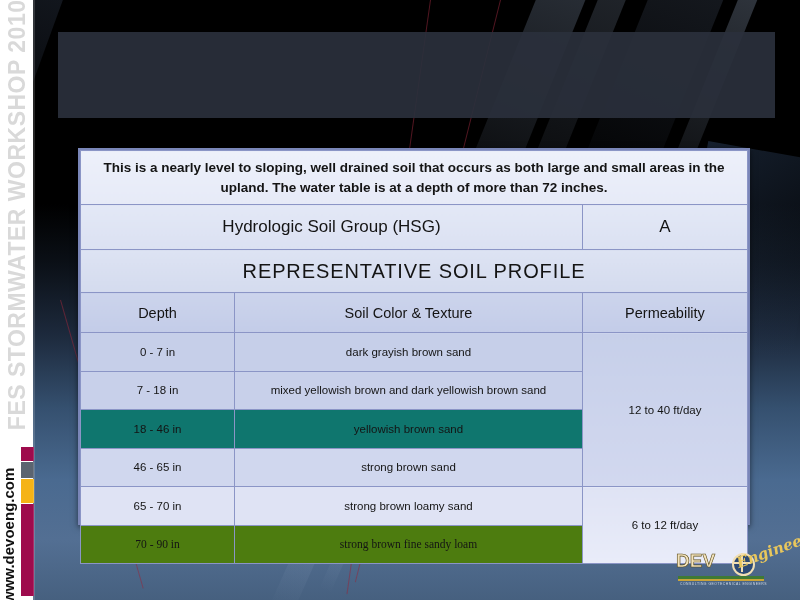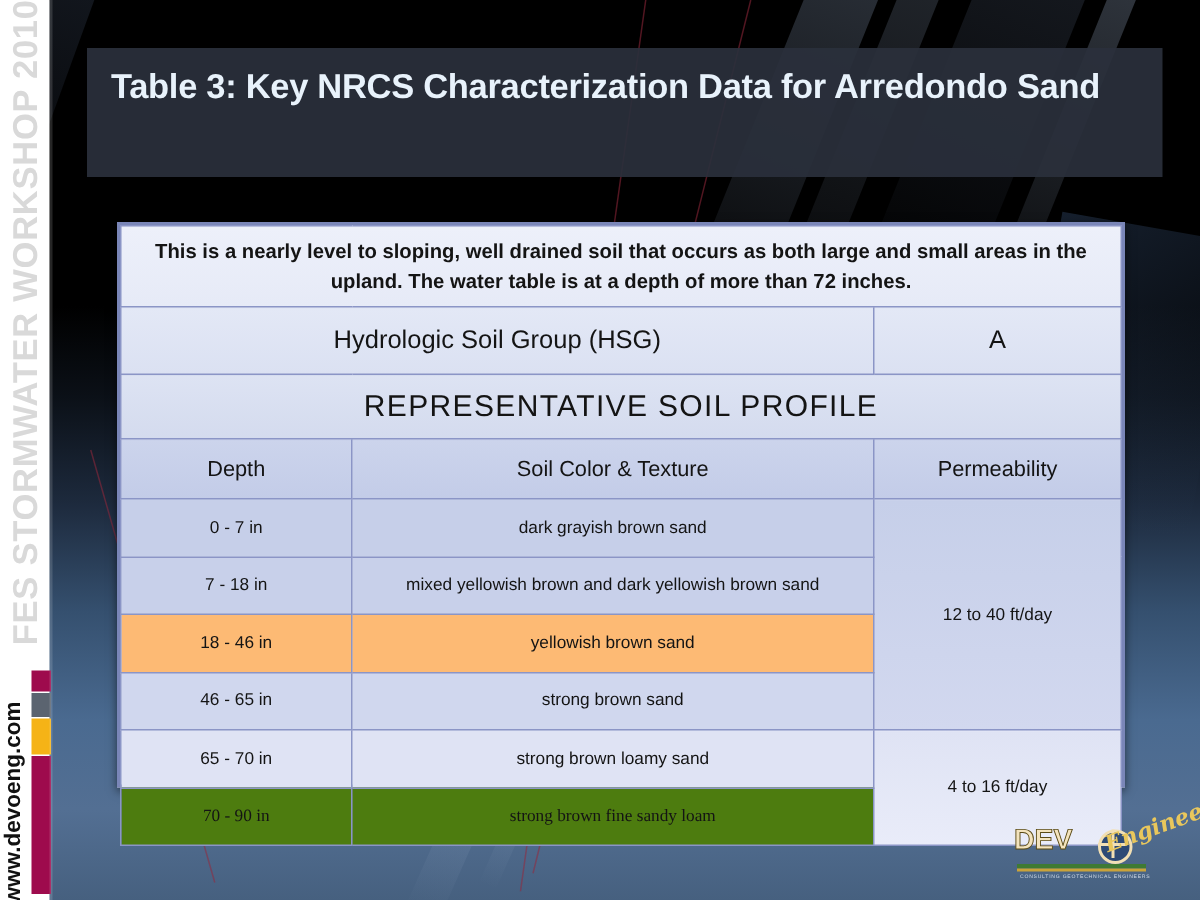--- a/index.html
+++ b/index.html
@@ -118,21 +118,21 @@
     background:linear-gradient(to bottom,#dde3f3,#d4dbee);
     font-size:20px;letter-spacing:.9px;height:40px;
   }
   .hdr-row td{
     background:linear-gradient(to bottom,#ccd4ec,#c3cce8);
     font-size:14.5px;height:37px;
   }
   .data-row td{font-size:11.5px;height:35.5px;}
   .data-row.d1 td{background:#c6cfe9;}
   .data-row.d2 td{background:#c8d0ea;}
-  .data-row.d3 td{background:#fdba74;}
+  .data-row.d3 td{background:#0f766e;}
   .data-row.d4 td{background:#d0d7ee;}
   .data-row.d5 td{background:#dfe3f4;}
   .data-row.d6 td{background:#4d7c0f;font-family:Liberation Serif, serif;}
   .perm-a{background:linear-gradient(to bottom,#c6cfe9,#d2d8ef)!important;font-size:11.5px;}
   .perm-b{background:linear-gradient(to bottom,#dfe3f4,#e9ecf9)!important;font-size:11.5px;}
 
   
   #devo-logo{
     position:absolute;left:676px;top:548px;width:118px;height:46px;z-index:5;
   }
@@ -191,21 +191,20 @@
     <div id="sidebar-url">www.devoeng.com</div>
     <div class="swatch sw1"></div>
     <div class="swatch sw2"></div>
     <div class="swatch sw3"></div>
     <div class="swatch sw4"></div>
   </div>
   <div id="sidebar-edge"></div>
 
   <div id="title-box">
     <div id="title-text">
-      <span class="ln">Table 3: Key NRCS Characterization Data for Arredondo Sand</span>
     </div>
   </div>
 
   <div id="table-wrap">
     <table>
       <colgroup>
         <col class="c-depth">
           <col>
           <col class="c-perm">
       </colgroup>
@@ -239,21 +238,21 @@
             <td>18 - 46 in</td>
             <td>yellowish brown sand</td>
           </tr>
           <tr class="data-row d4">
             <td>46 - 65 in</td>
             <td>strong brown sand</td>
           </tr>
           <tr class="data-row d5">
             <td>65 - 70 in</td>
             <td>strong brown loamy sand</td>
-            <td rowspan="2" class="perm-b">4 to 16 ft/day</td>
+            <td rowspan="2" class="perm-b">6 to 12 ft/day</td>
           </tr>
           <tr class="data-row d6">
             <td>70 - 90 in</td>
             <td>strong brown fine sandy loam</td>
           </tr>
         </tbody>
     </table>
   </div>
 
   <div id="devo-logo">

